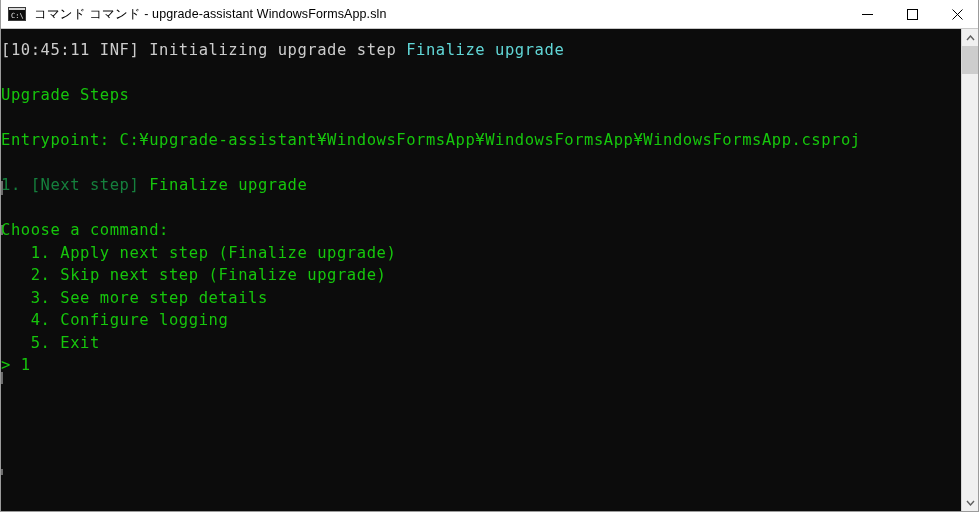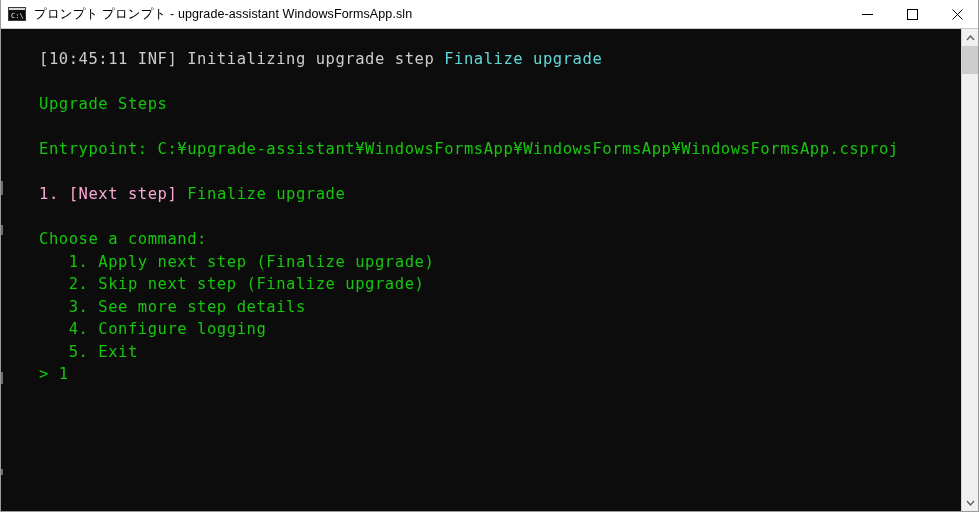--- a/index.html
+++ b/index.html
@@ -80,34 +80,33 @@
     left: 0;
     width: 961px;
     height: 482px;
     background: #0c0c0c;
     overflow: hidden;
   }
   #term-text {
     position: absolute;
     top: 0;
     left: 0;
-    padding: 19px 0 0 0;
+    padding: 10px 0 0 0;
     font-family: "DejaVu Sans Mono", "Liberation Mono", monospace;
     font-size: 15.5px;
     line-height: 22.5px;
     white-space: pre;
     letter-spacing: 0.55px;
-    margin-left: 38px;
     -webkit-font-smoothing: none;
   }
   .line { height: 22.5px; }
   .c-white  { color: #cccccc; }
   .c-green  { color: #16c60c; text-align: right; }
   .c-cyan   { color: #61d6d6; }
-  .c-yellow { color: #f9a8d4; }
+  .c-yellow { color: #15803d; }
 
   
   .edge-sliver {
     position: absolute;
     left: 0;
     width: 2px;
     background: #6d6d6d;
   }
 
   
@@ -152,21 +151,21 @@
 
 <div id="window">
 
   <div id="titlebar">
     <svg id="title-icon" viewBox="0 0 18 16">
       <rect x="0" y="1" width="18" height="14" fill="#3a3a3a"></rect>
       <rect x="1" y="2" width="16" height="2" fill="#d8d8d8"></rect>
       <rect x="1" y="4" width="16" height="10" fill="#0c0c0c"></rect>
       <text x="3" y="12" font-family="DejaVu Sans Mono, monospace" font-size="7" fill="#e0e0e0">C:\</text>
     </svg>
-    <span id="title-text">プロンプト プロンプト - upgrade-assistant  WindowsFormsApp.sln</span>
+    <span id="title-text">コマンド コマンド - upgrade-assistant  WindowsFormsApp.sln</span>
 
     <div id="window-controls">
       <button class="winbtn">
         <svg width="11" height="11" viewBox="0 0 11 11">
           <rect x="0" y="5" width="11" height="1" fill="#000000"></rect>
         </svg>
       </button>
       <button class="winbtn">
         <svg width="11" height="11" viewBox="0 0 11 11">
           <rect x="0.5" y="0.5" width="10" height="10" fill="none" stroke="#000000" stroke-width="1"></rect>

